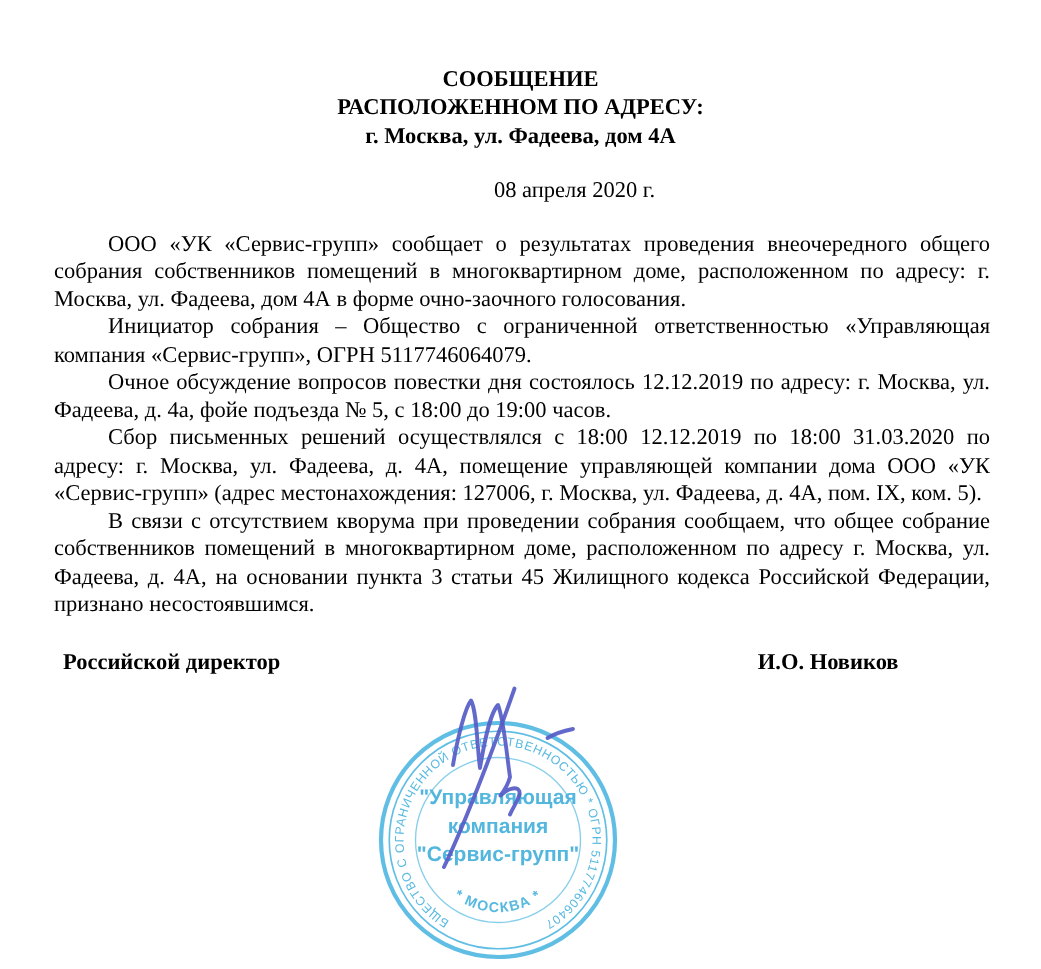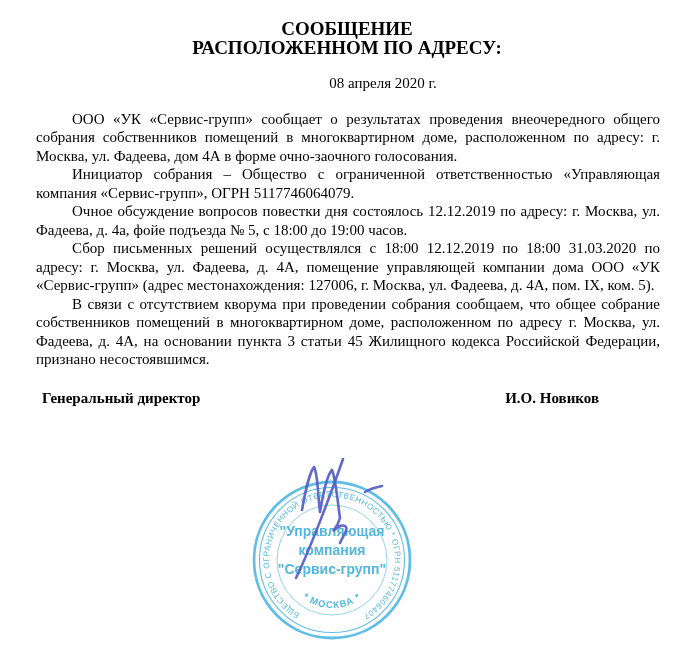--- a/index.html
+++ b/index.html
@@ -6,24 +6,24 @@
   .page {
     position: relative;
     width: 694px;
     height: 646px;
     background: #ffffff;
     overflow: hidden;
     font-family: "Liberation Serif", serif;
     color: #000000;
   }
   .title-block {
-    padding-top: 19px;
+    padding-top: 44px;
     text-align: center;
     font-weight: bold;
-    font-size: 19px;
+    font-size: 15px;
     line-height: 19px;
   }
   .date-line {
     margin-top: 17px;
     padding-left: 72px;
     font-size: 15px;
     line-height: 18.5px;
     text-align: center;
   }
   .body-block {
@@ -93,34 +93,35 @@
   }
 </style>
 </head>
 <body>
 
 <div class="page">
 
   <div class="title-block">
     <div>СООБЩЕНИЕ</div>
     <div>РАСПОЛОЖЕННОМ ПО АДРЕСУ:</div>
+    <div>г. Москва, ул. Фадеева, дом 4А</div>
   </div>
 
   <div class="date-line">08 апреля 2020 г.</div>
 
   <div class="body-block">
     <p>ООО «УК «Сервис-групп» сообщает о результатах проведения внеочередного общего собрания собственников помещений в многоквартирном доме, расположенном по адресу: г. Москва, ул. Фадеева, дом 4А в форме очно-заочного голосования.</p>
     <p>Инициатор собрания – Общество с ограниченной ответственностью «Управляющая компания «Сервис-групп», ОГРН 5117746064079.</p>
     <p>Очное обсуждение вопросов повестки дня состоялось 12.12.2019 по адресу: г. Москва, ул. Фадеева, д. 4а, фойе подъезда № 5, с 18:00 до 19:00 часов.</p>
     <p>Сбор письменных решений осуществлялся с 18:00 12.12.2019 по 18:00 31.03.2020 по адресу: г. Москва, ул. Фадеева, д. 4А, помещение управляющей компании дома ООО «УК «Сервис-групп» (адрес местонахождения: 127006, г. Москва, ул. Фадеева, д. 4А, пом. IX, ком. 5).</p>
     <p>В связи с отсутствием кворума при проведении собрания сообщаем, что общее собрание собственников помещений в многоквартирном доме, расположенном по адресу г. Москва, ул. Фадеева, д. 4А, на основании пункта 3 статьи 45 Жилищного кодекса Российской Федерации, признано несостоявшимся.</p>
   </div>
 
   <div class="sig-row">
-    <span class="sig-role">Генеральный директор</span>
+    <span class="sig-role">Российской директор</span>
     <span class="sig-name">И.О. Новиков</span>
   </div>
 
   <svg class="stamp-svg" viewBox="0 0 164 164" xmlns="http://www.w3.org/2000/svg">
     <defs>
       <path id="ringTextPath" d="M 50.5 136.6 A 63 63 0 1 1 113.5 136.6"></path>
       <path id="bottomTextPath" d="M 45.2 112.9 A 48 48 0 0 0 118.8 112.9"></path>
     </defs>
     <circle cx="82" cy="82" r="78" stroke-width="2.8"></circle>
     <circle cx="82" cy="82" r="72.5" stroke-width="1.1"></circle>

